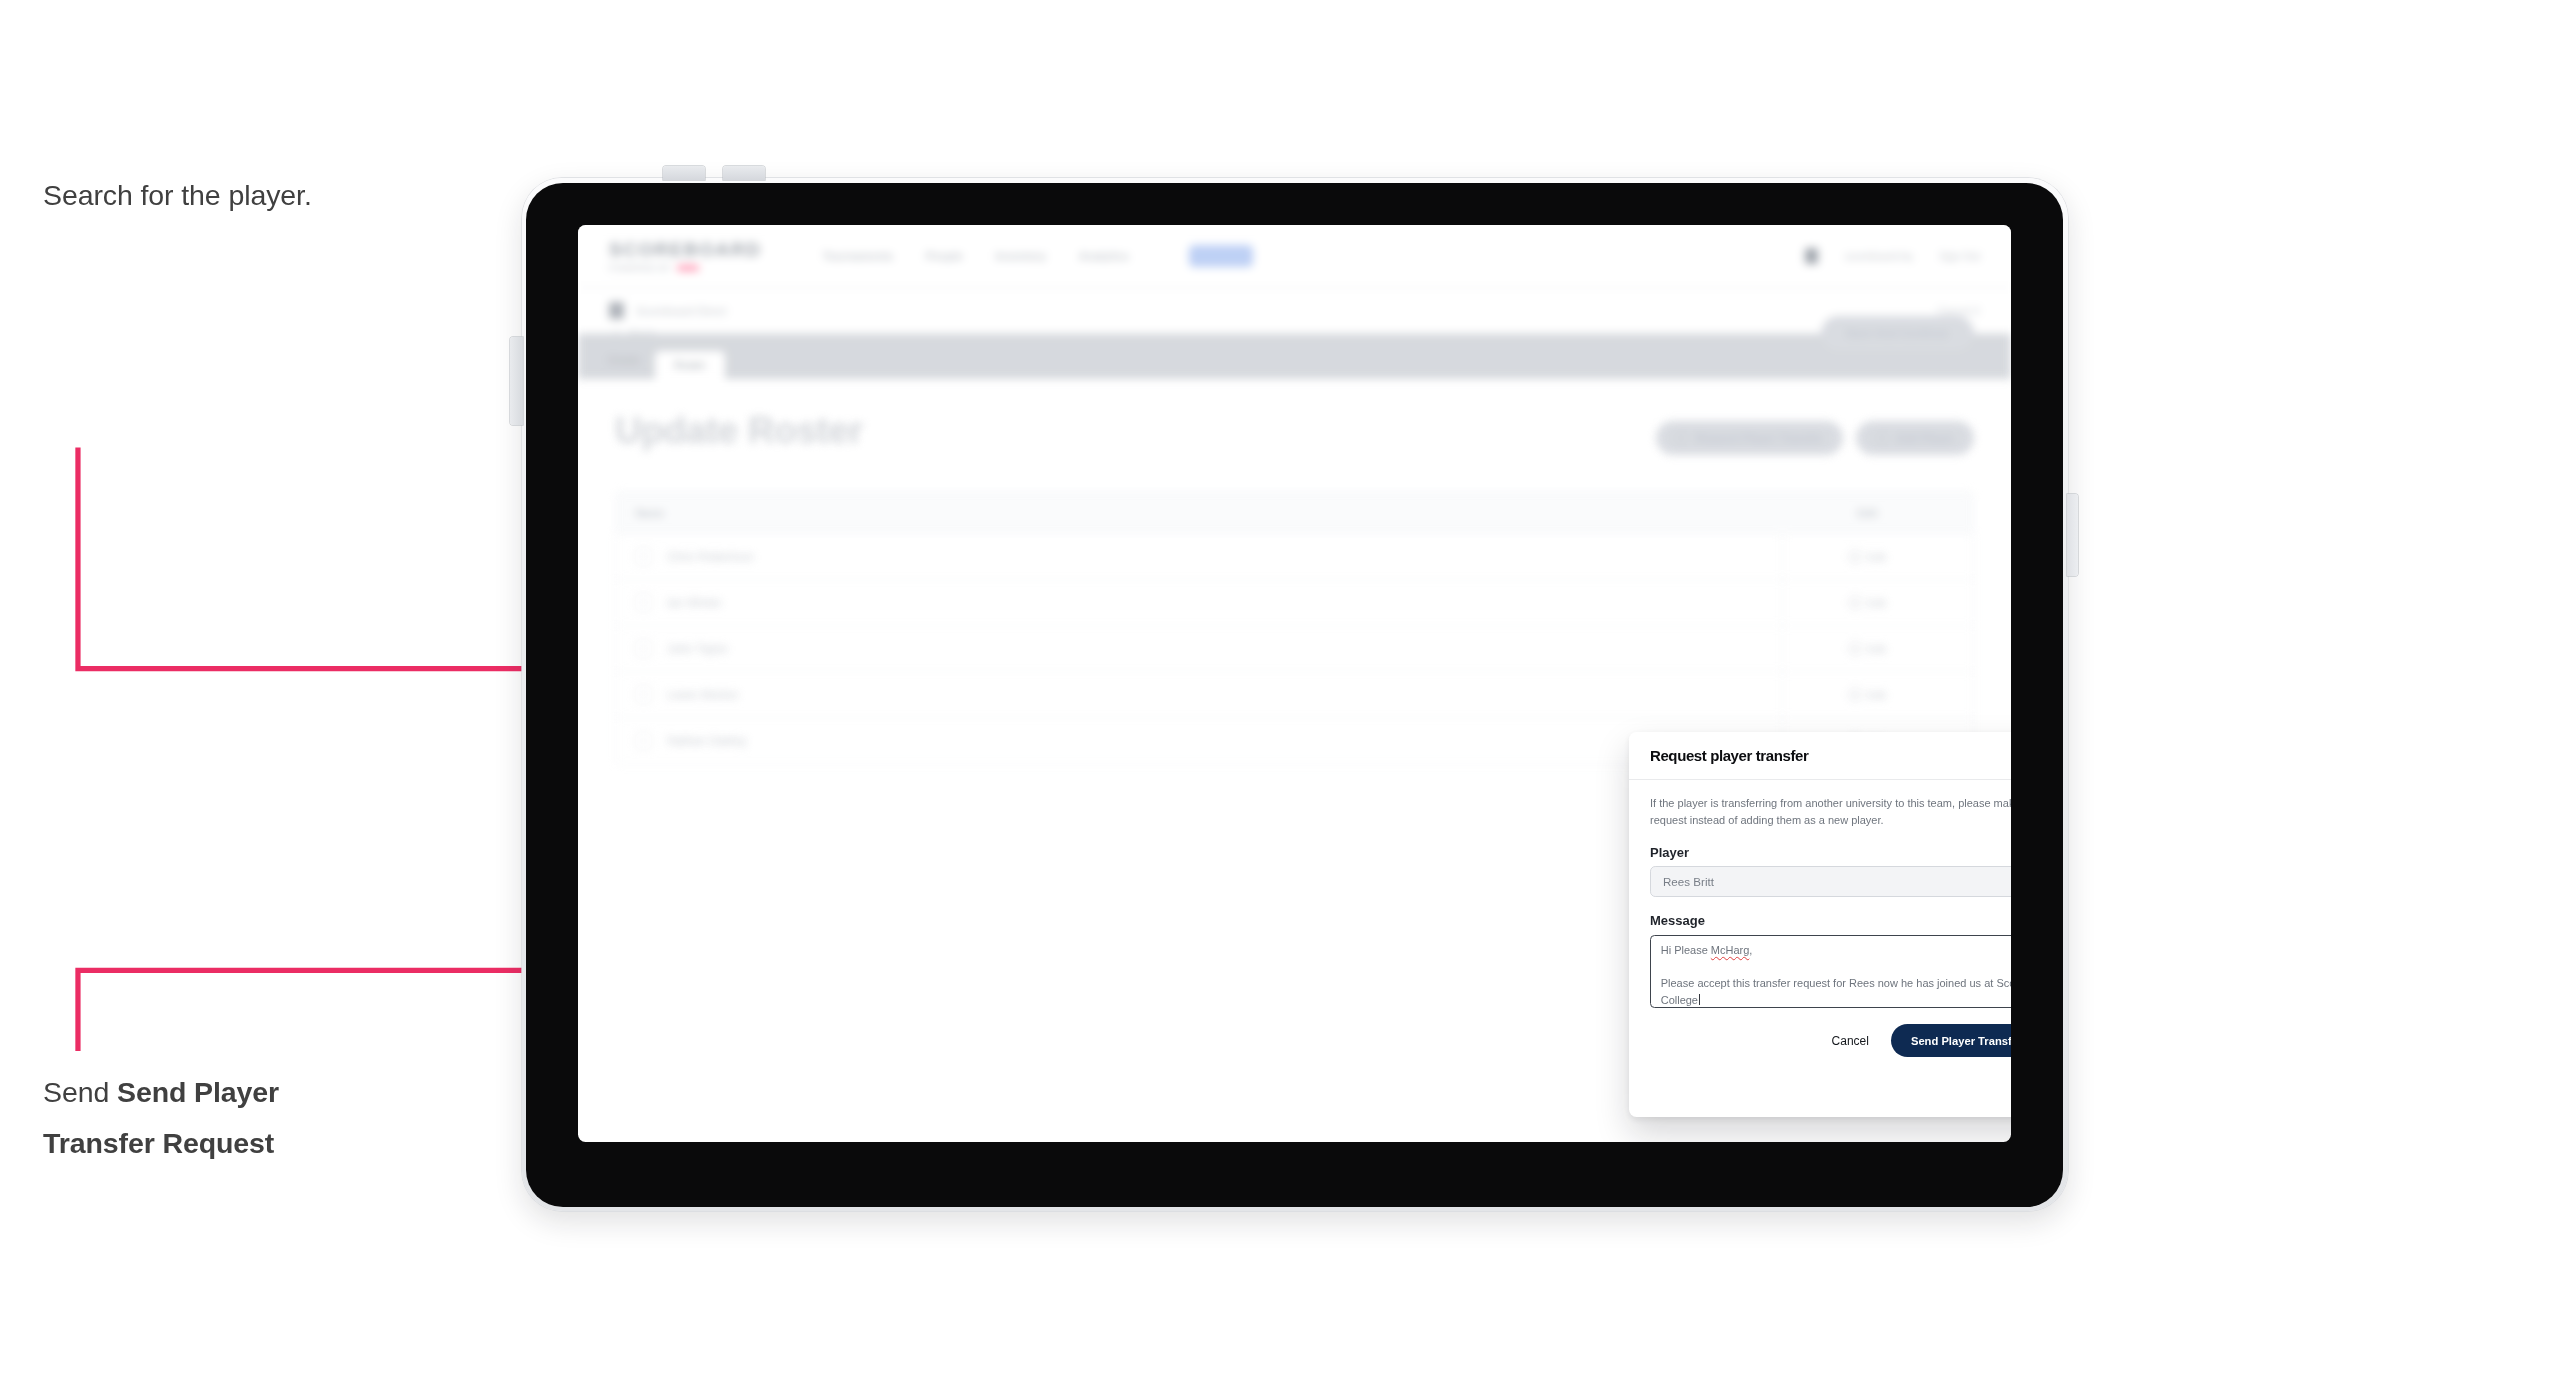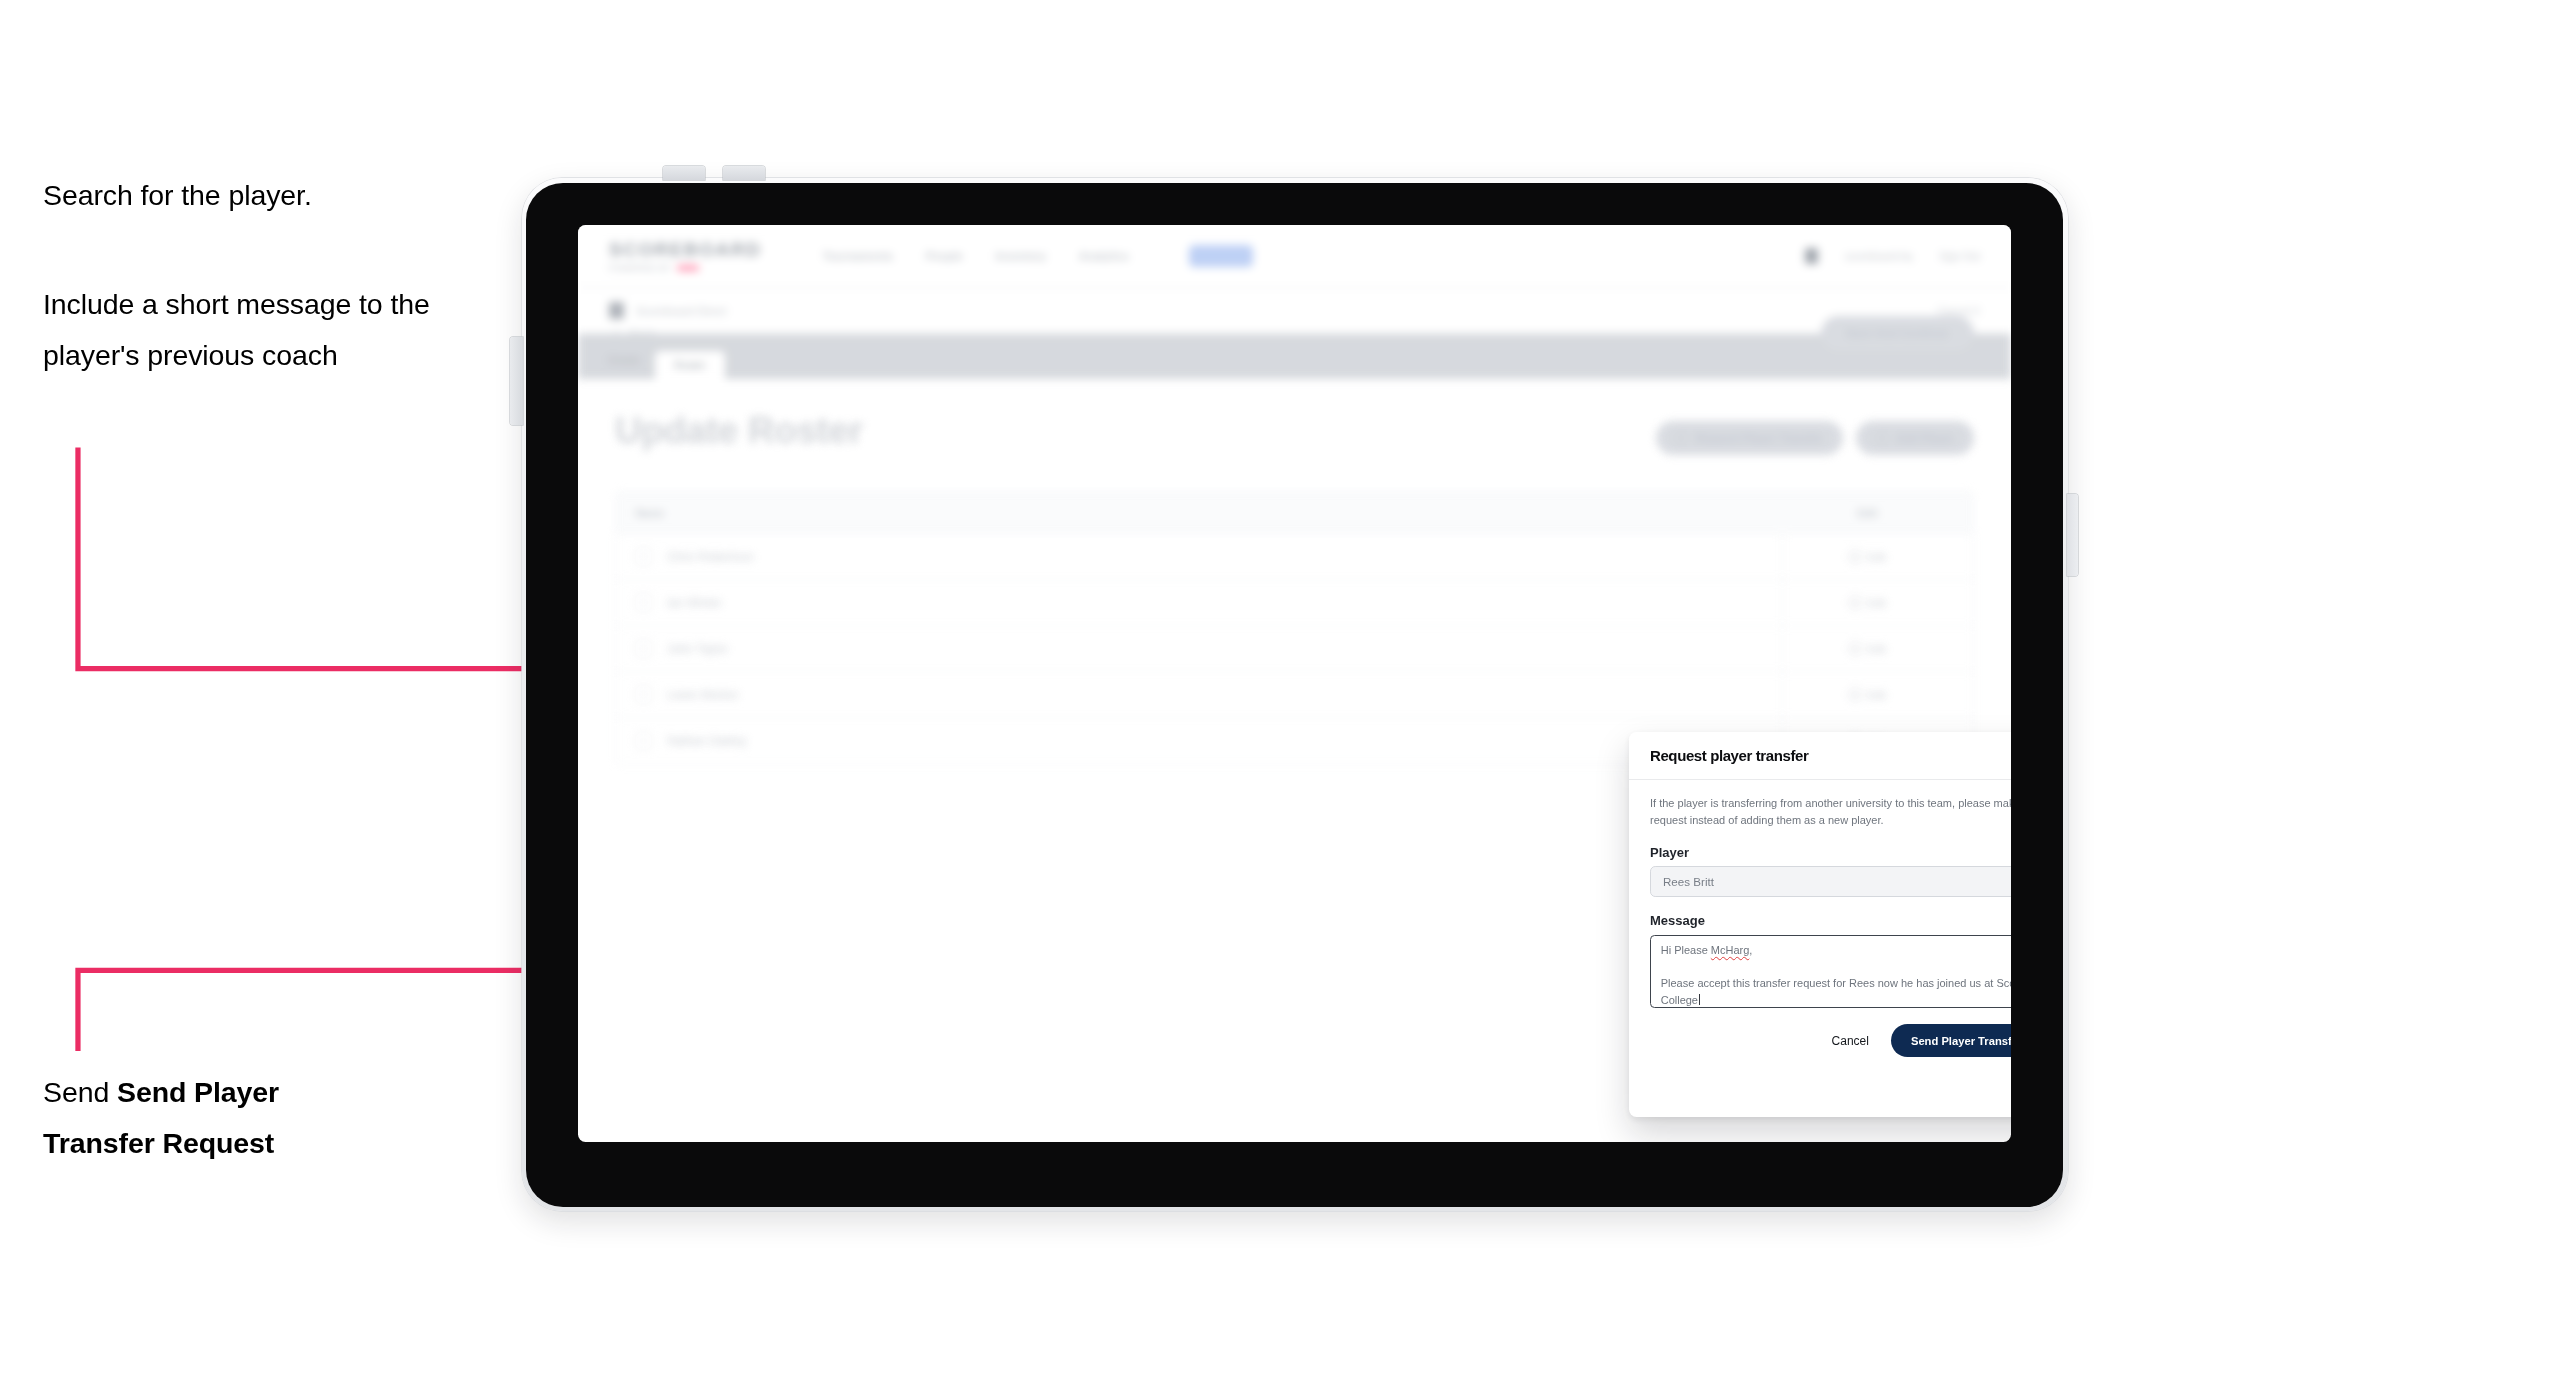--- a/index.html
+++ b/index.html
@@ -7,21 +7,21 @@
     width: 2576px; height: 1386px;
     background: #ffffff;
     font-family: "Liberation Sans", sans-serif;
     overflow: hidden;
   }
   #stage { position: relative; width: 2576px; height: 1386px; background:#fff; }
 
   
   .annot {
     position: absolute;
-    color: #000000;
+    color: #404040;
     font-family: "Liberation Sans", sans-serif;
     font-weight: 400;
     letter-spacing: -0.1px;
   }
   #annot-1 { left: 43px; top: 177px; font-size: 28.5px; line-height: 37px; width: 464px; }
   #annot-2 { left: 43px; top: 279px; font-size: 28.5px; line-height: 51px; width: 419px; }
   #annot-3 { left: 43px; top: 1067px; font-size: 28.5px; line-height: 51px; width: 352px; }
   #annot-3 b { font-weight: 700; }
 
   
@@ -200,21 +200,20 @@
     font-size: 11.2px; font-weight: 600; padding: 10.5px 19.5px; border-radius: 19.5px;
     font-family:"Liberation Sans", sans-serif;
   }
 </style>
 </head>
 <body>
 
 <div id="stage">
 
   <div class="annot" id="annot-1">Search for the player.</div>
-  <div class="annot" id="annot-2">Include a short message to the player's previous coach</div>
   <div class="annot" id="annot-3"><span>Send </span><b>Send Player Transfer Request</b></div>
 
   <svg id="arrows" viewBox="0 0 3440 1851">
     <g fill="none" stroke="#eb2d64" stroke-width="7" stroke-linecap="square" stroke-linejoin="miter">
       <path d="M104 601 L104 893 L1355 893"></path>
       <path d="M1335 866 L1368 893 L1335 920" stroke-linecap="round" stroke-linejoin="round"></path>
       <path d="M104 1400 L104 1296 L1870 1296 L1870 1192"></path>
       <path d="M1843 1213 L1870 1176 L1897 1213" stroke-linecap="round" stroke-linejoin="round"></path>
     </g>
   </svg>

